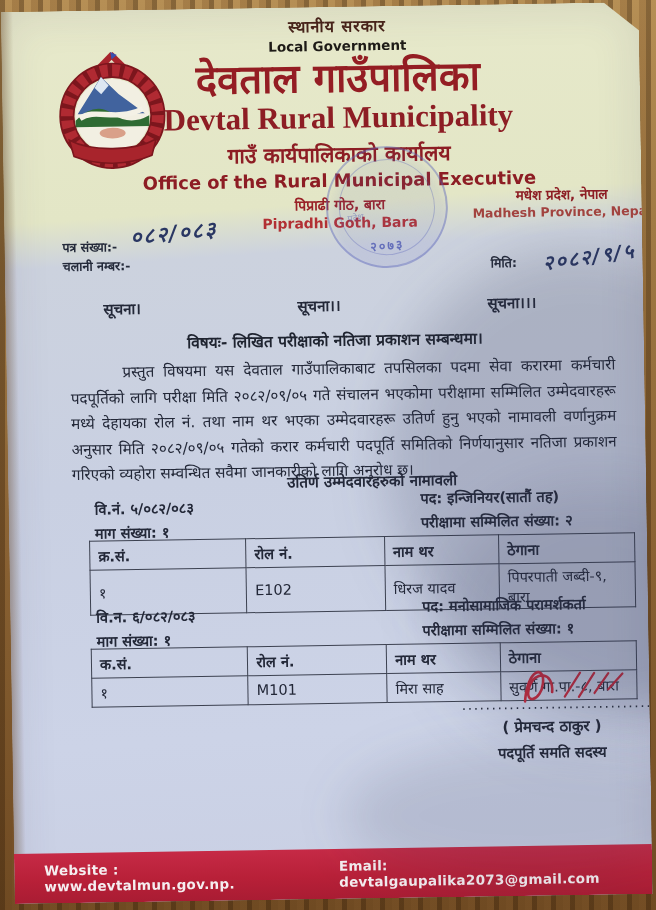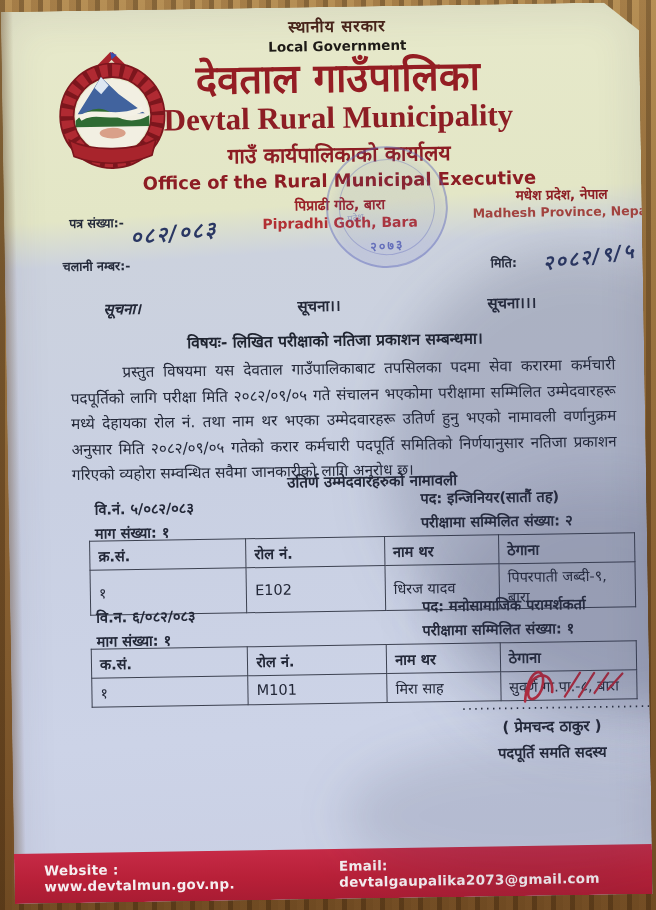--- a/index.html
+++ b/index.html
@@ -46,30 +46,30 @@
   .stamp{position:absolute;left:322px;top:140px;width:118px;height:118px;
     border:2.5px solid rgba(88,98,185,.42);border-radius:50%;transform:rotate(-18deg);
     background:radial-gradient(circle at 50% 55%, rgba(96,106,190,.10) 0 60%, rgba(96,106,190,0) 75%);}
   .stamp .inner{position:absolute;left:11px;top:11px;right:11px;bottom:11px;
     border:1.5px solid rgba(88,98,185,.34);border-radius:50%;}
   .stamp .yr{position:absolute;left:30px;bottom:14px;font-size:12.5px;font-weight:bold;
     color:rgba(70,82,175,.75);transform:rotate(14deg);letter-spacing:2px;}
   .stamp .arc{position:absolute;left:18px;top:52px;font-size:9px;color:rgba(70,82,175,.45);transform:rotate(10deg);}
 
   .label{font-size:12.5px;font-weight:bold;color:#242a3a;}
-  .refline1{position:absolute;left:58px;top:204px;margin-left:7px;}
+  .refline1{position:absolute;left:58px;top:228px;}
   .refline2{position:absolute;left:58px;top:247px;}
   .dateline{position:absolute;left:486px;top:250px;}
   .hand{font-style:italic;font-weight:bold;color:#2a3763;letter-spacing:2px;}
   .hw-ref{position:absolute;left:126px;top:209px;font-size:21px;transform:rotate(-5deg);}
   .hw-date{position:absolute;left:538px;top:240px;font-size:20px;transform:rotate(-7deg);white-space:nowrap;}
 
   .notices{position:absolute;left:0;top:288px;width:100%;}
   .notice{position:absolute;font-size:15px;font-weight:bold;color:#232838;}
-  .n1{left:98px;font-style:italic;} .n2{left:292px;} .n3{left:482px;}
+  .n1{left:98px;} .n2{left:292px;} .n3{left:482px;}
 
   .subject{position:absolute;left:0;top:322px;width:100%;text-align:center;
     font-size:15.5px;color:#1f2430;font-weight:bold;padding-left:20px;box-sizing:border-box;}
 
   .bodytext{position:absolute;left:64px;top:350px;width:545px;
     font-size:15.2px;line-height:25.5px;color:#232838;text-align:justify;text-indent:52px;}
 
   .list-heading{position:absolute;left:0;top:464px;width:100%;text-align:center;padding-left:90px;
     box-sizing:border-box;font-size:15px;font-weight:bold;color:#232838;}
 

